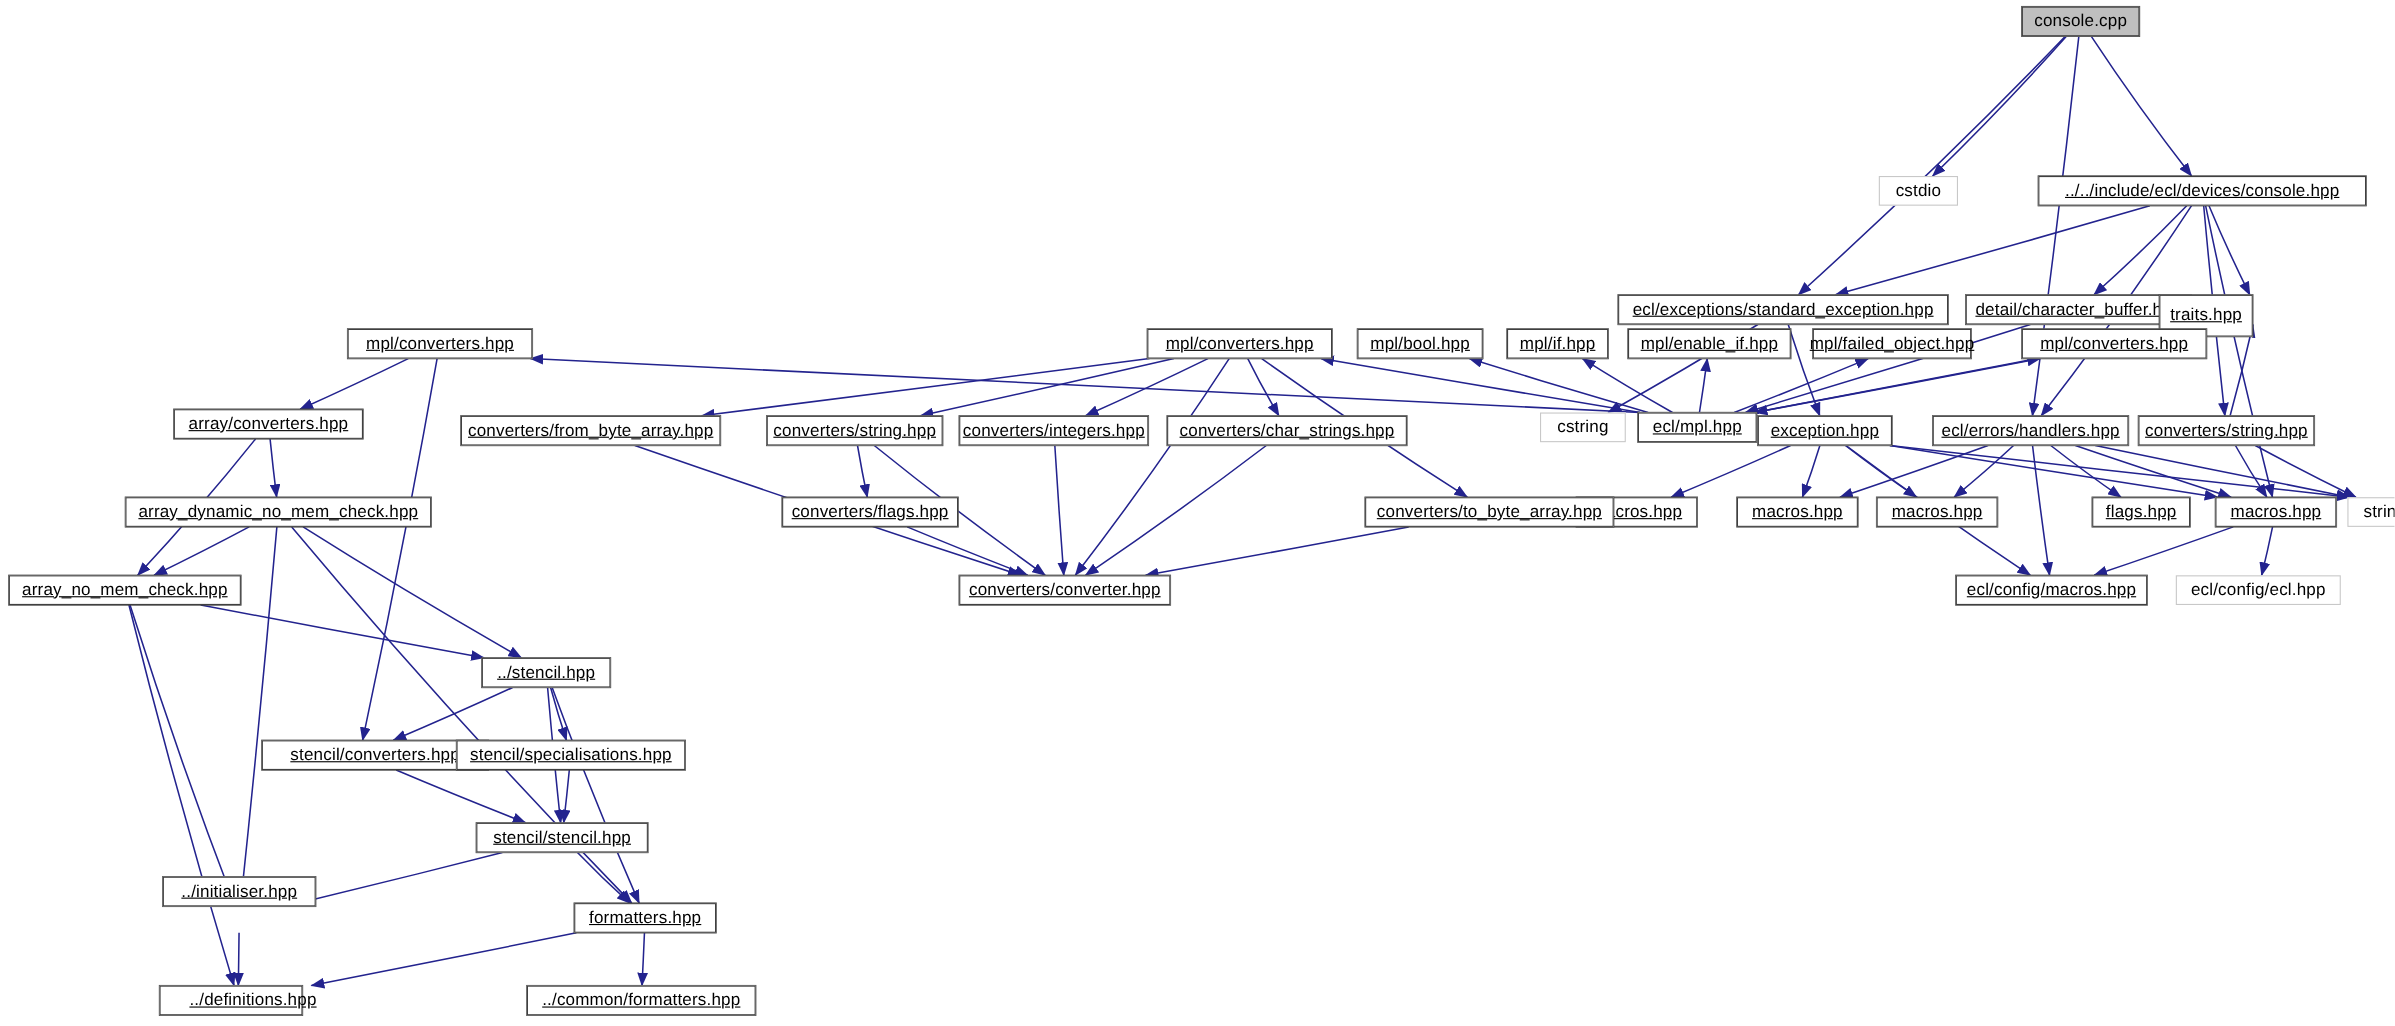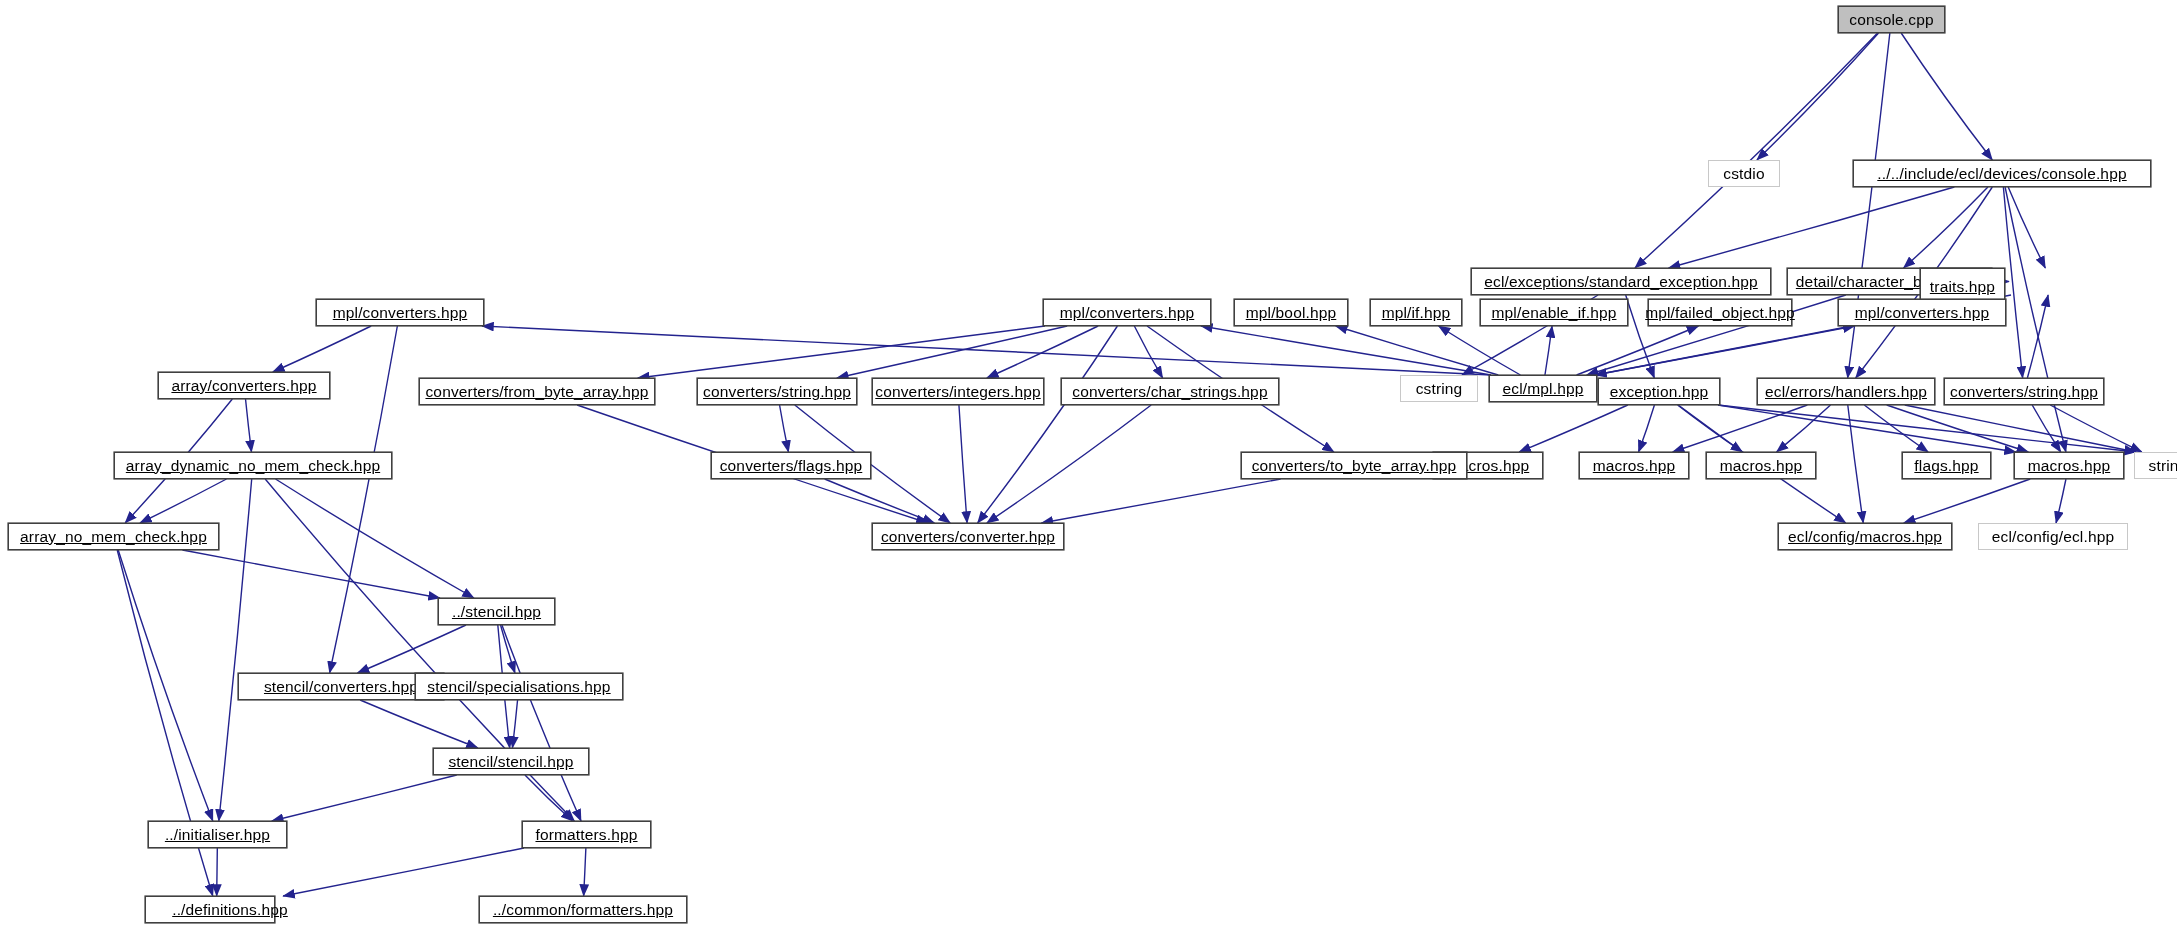--- a/index.html
+++ b/index.html
@@ -151,21 +151,21 @@
       </div>
       <div class="node-box kind-normal" style="left: 1853px; top: 160px; width: 298px; height: 27px;">
         <span class="node-label">../../include/ecl/devices/console.hpp</span>
       </div>
       <div class="node-box kind-normal" style="left: 1471px; top: 268px; width: 300px; height: 27px;">
         <span class="node-label">ecl/exceptions/standard_exception.hpp</span>
       </div>
       <div class="node-box kind-normal" style="left: 1787px; top: 268px; width: 205px; height: 27px;">
         <span class="node-label">detail/character_buffer.hpp</span>
       </div>
-      <div class="node-box kind-normal" style="left: 1920px; top: 268px; width: 85px; height: 38px;">
+      <div class="node-box kind-normal" style="left: 1963px; top: 268px; width: 85px; height: 38px;">
         <span class="node-label">traits.hpp</span>
       </div>
       <div class="node-box kind-system" style="left: 1400px; top: 375px; width: 78px; height: 27px;">
         <span class="node-label">cstring</span>
       </div>
       <div class="node-box kind-normal" style="left: 1489px; top: 375px; width: 108px; height: 27px;">
         <span class="node-label">ecl/mpl.hpp</span>
       </div>
       <div class="node-box kind-normal" style="left: 316px; top: 299px; width: 168px; height: 27px;">
         <span class="node-label">mpl/converters.hpp</span>
@@ -256,21 +256,21 @@
       </div>
       <div class="node-box kind-normal" style="left: 238px; top: 673px; width: 206px; height: 27px;">
         <span class="node-label">stencil/converters.hpp</span>
       </div>
       <div class="node-box kind-normal" style="left: 415px; top: 673px; width: 208px; height: 27px;">
         <span class="node-label">stencil/specialisations.hpp</span>
       </div>
       <div class="node-box kind-normal" style="left: 433px; top: 748px; width: 156px; height: 27px;">
         <span class="node-label">stencil/stencil.hpp</span>
       </div>
-      <div class="node-box kind-normal" style="left: 148px; top: 821px; width: 139px; height: 27px;">
+      <div class="node-box kind-normal" style="left: 148px; top: 797px; width: 139px; height: 27px;">
         <span class="node-label">../initialiser.hpp</span>
       </div>
       <div class="node-box kind-normal" style="left: 522px; top: 821px; width: 129px; height: 27px;">
         <span class="node-label">formatters.hpp</span>
       </div>
       <div class="node-box kind-normal" style="left: 145px; top: 896px; width: 130px; height: 27px; padding-left: 40px;">
         <span class="node-label">../definitions.hpp</span>
       </div>
       <div class="node-box kind-normal" style="left: 479px; top: 896px; width: 208px; height: 27px;">
         <span class="node-label">../common/formatters.hpp</span>

